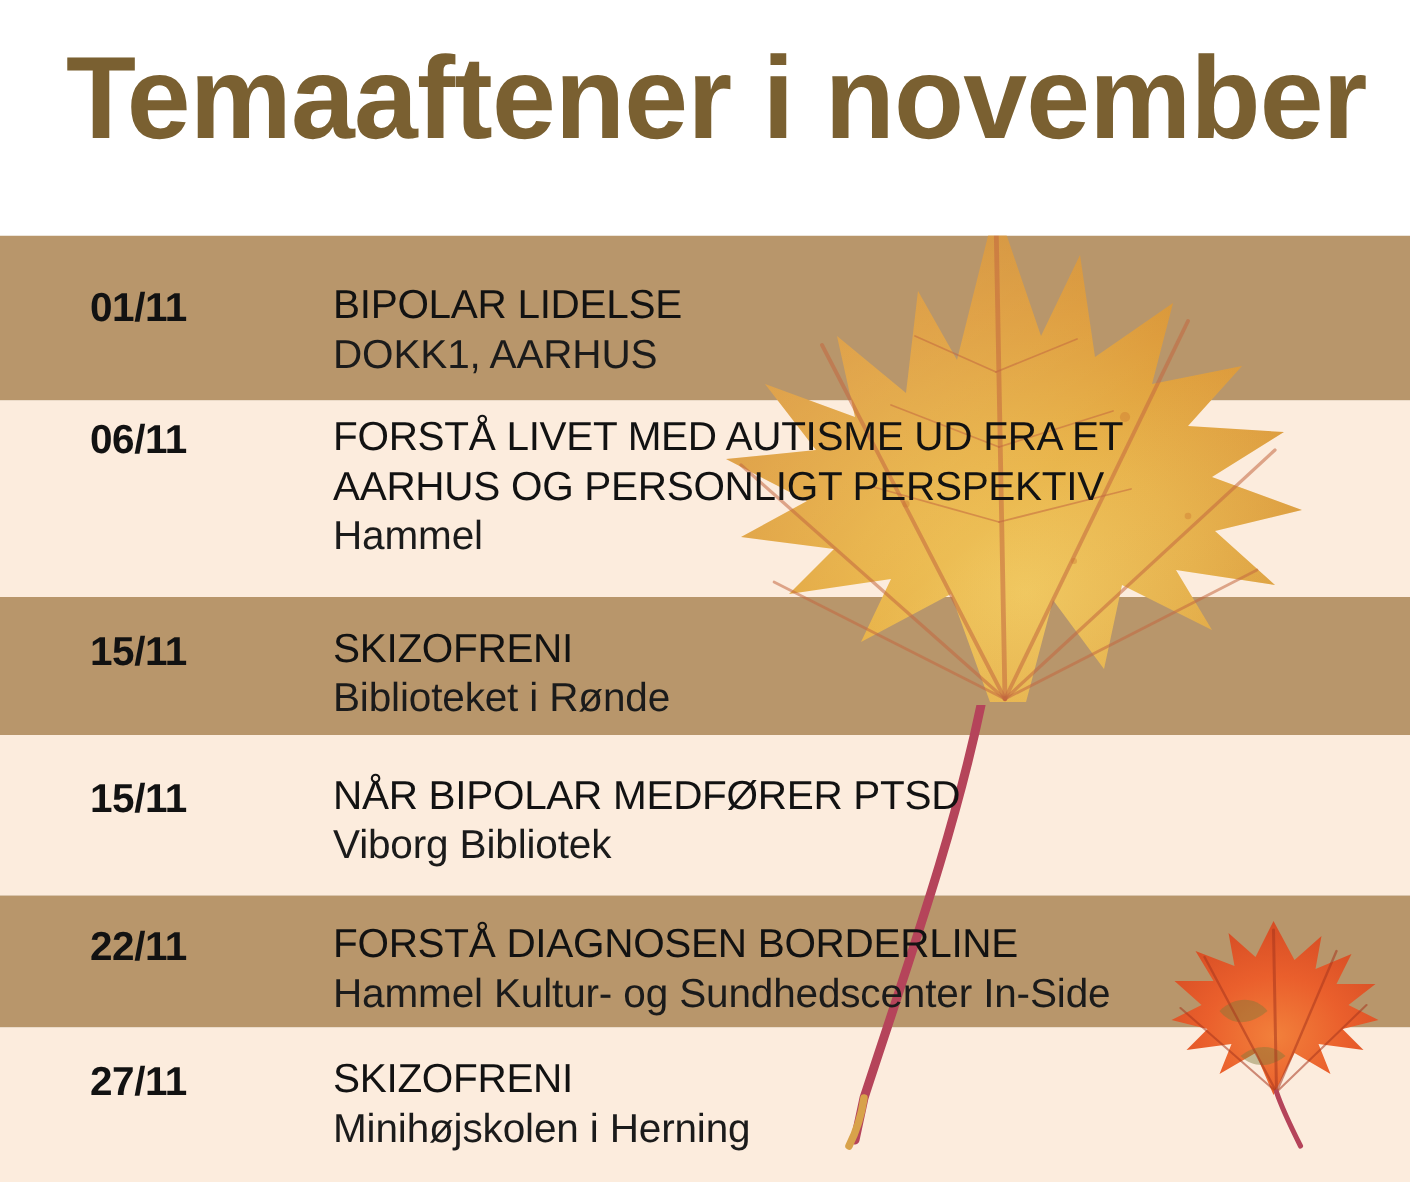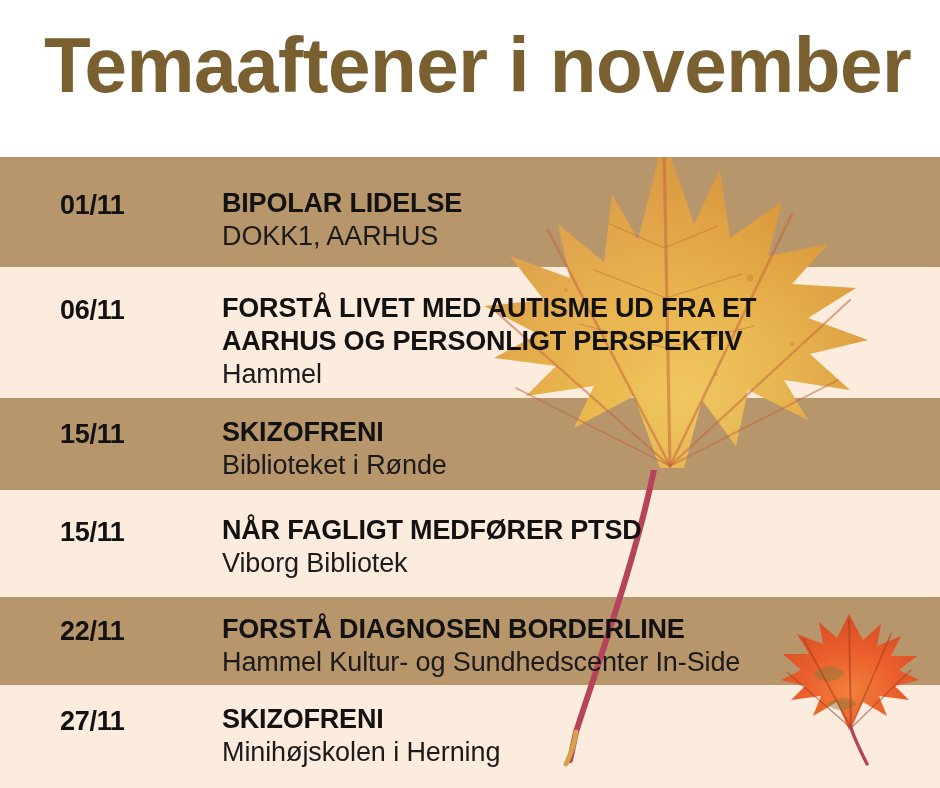--- a/index.html
+++ b/index.html
@@ -116,21 +116,21 @@
     letter-spacing: -0.3px;
     color: #121212;
     white-space: nowrap;
   }
   .row .body {
     position: absolute;
     left: 222px;
     right: 10px;
   }
   .row .evt-title {
-    font-weight: 700;
+    font-weight: 400;
     font-size: 27px;
     line-height: 33px;
     letter-spacing: -0.2px;
     color: #121212;
     margin: 0;
   }
   .row .evt-place {
     font-weight: 400;
     font-size: 27px;
     line-height: 28px;
@@ -254,41 +254,41 @@
   <div class="rows">
 
     <div class="row" style="top:157px; height:110px;">
       <div class="date" style="top:32px;">01/11</div>
       <div class="body" style="top:30px;">
         <p class="evt-title">BIPOLAR LIDELSE</p>
         <p class="evt-place">DOKK1, AARHUS</p>
       </div>
     </div>
 
-    <div class="row" style="top:272px; height:131px;">
+    <div class="row" style="top:255px; height:131px;">
       <div class="date" style="top:22px;">06/11</div>
       <div class="body" style="top:20px;">
         <p class="evt-title">FORSTÅ LIVET MED AUTISME UD FRA ET</p>
         <p class="evt-title">AARHUS OG PERSONLIGT PERSPEKTIV</p>
         <p class="evt-place">Hammel</p>
       </div>
     </div>
 
     <div class="row" style="top:398px; height:92px;">
       <div class="date" style="top:20px;">15/11</div>
       <div class="body" style="top:18px;">
         <p class="evt-title">SKIZOFRENI</p>
         <p class="evt-place">Biblioteket i Rønde</p>
       </div>
     </div>
 
     <div class="row" style="top:490px; height:107px;">
       <div class="date" style="top:26px;">15/11</div>
       <div class="body" style="top:24px;">
-        <p class="evt-title">NÅR FAGLIGT MEDFØRER PTSD</p>
+        <p class="evt-title">NÅR BIPOLAR MEDFØRER PTSD</p>
         <p class="evt-place">Viborg Bibliotek</p>
       </div>
     </div>
 
     <div class="row" style="top:597px; height:88px;">
       <div class="date" style="top:18px;">22/11</div>
       <div class="body" style="top:16px;">
         <p class="evt-title">FORSTÅ DIAGNOSEN BORDERLINE</p>
         <p class="evt-place">Hammel Kultur- og Sundhedscenter In-Side</p>
       </div>

